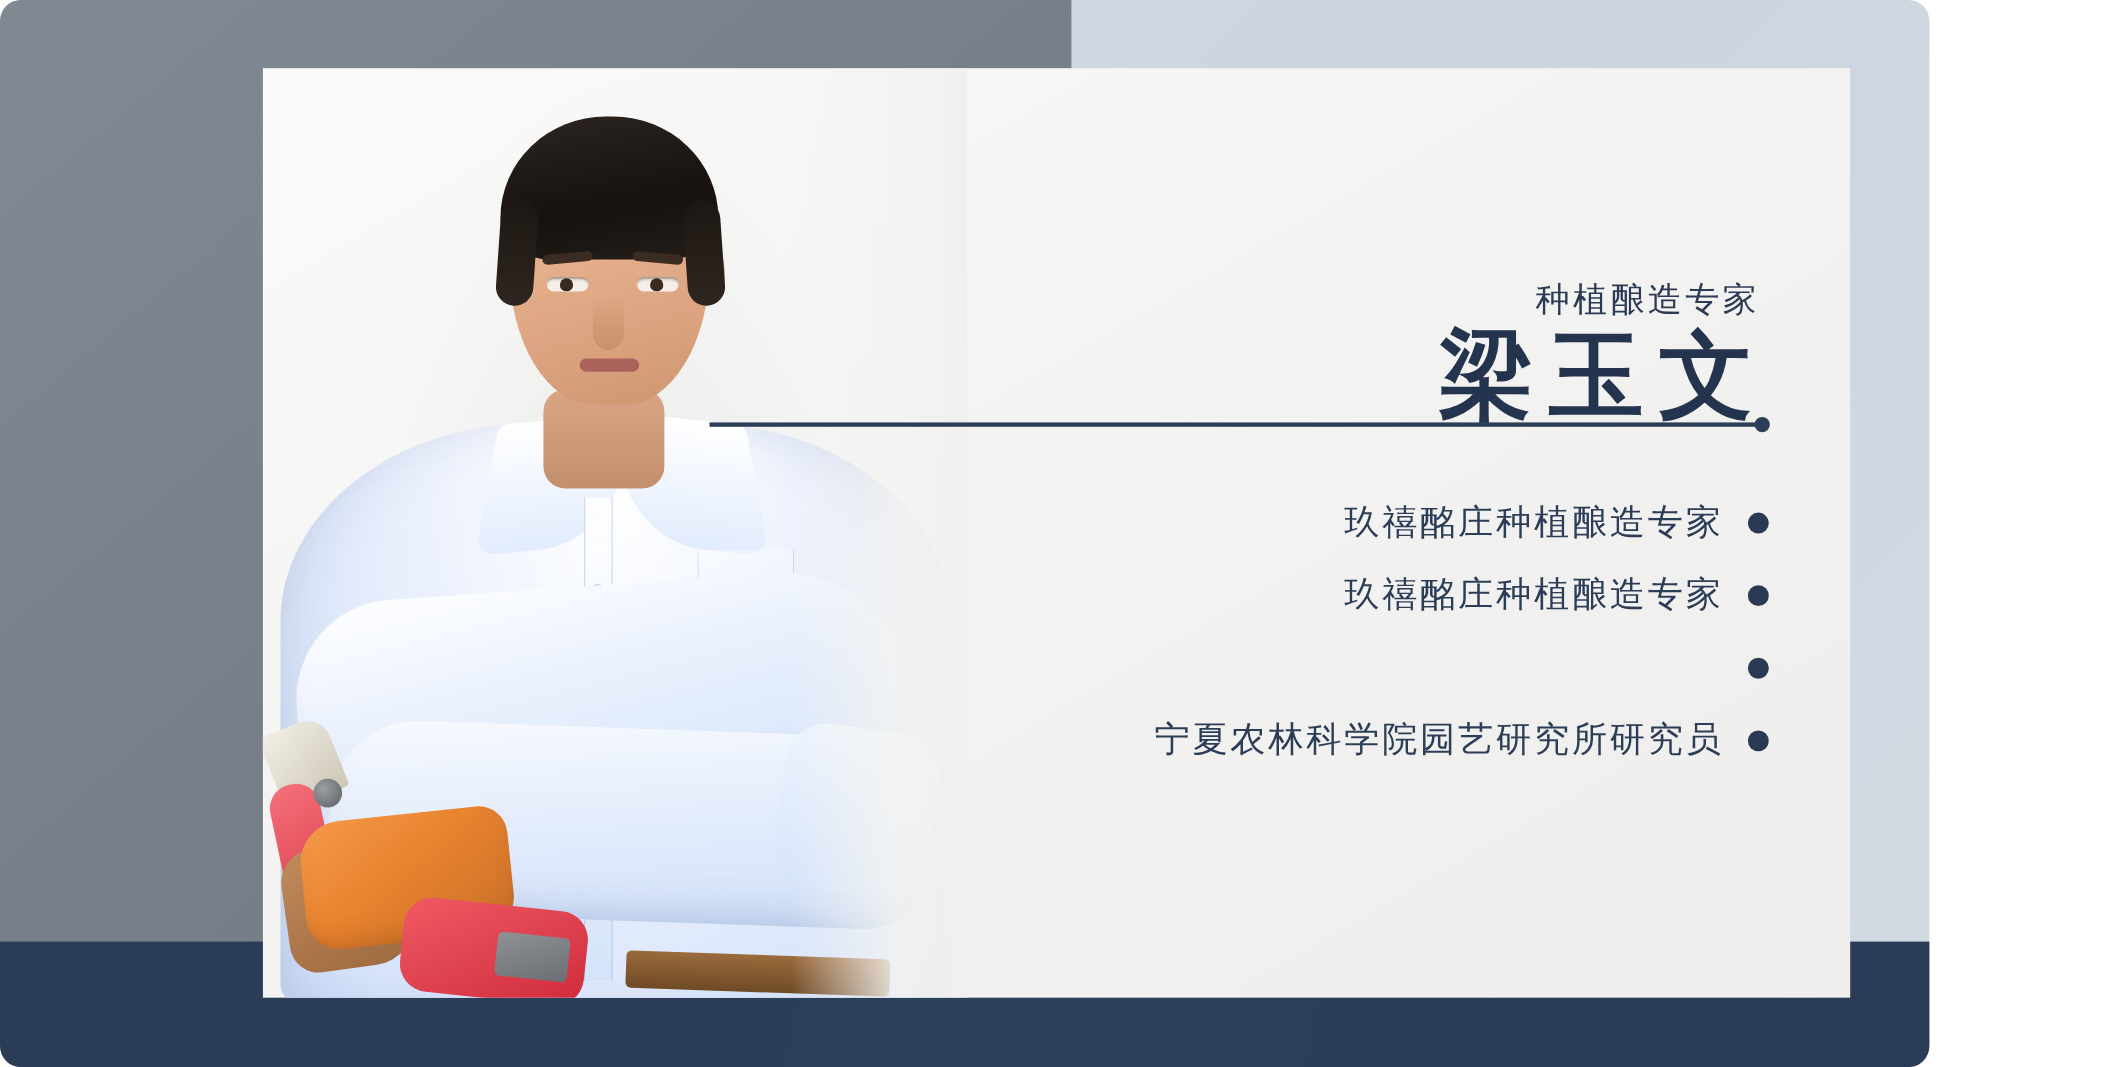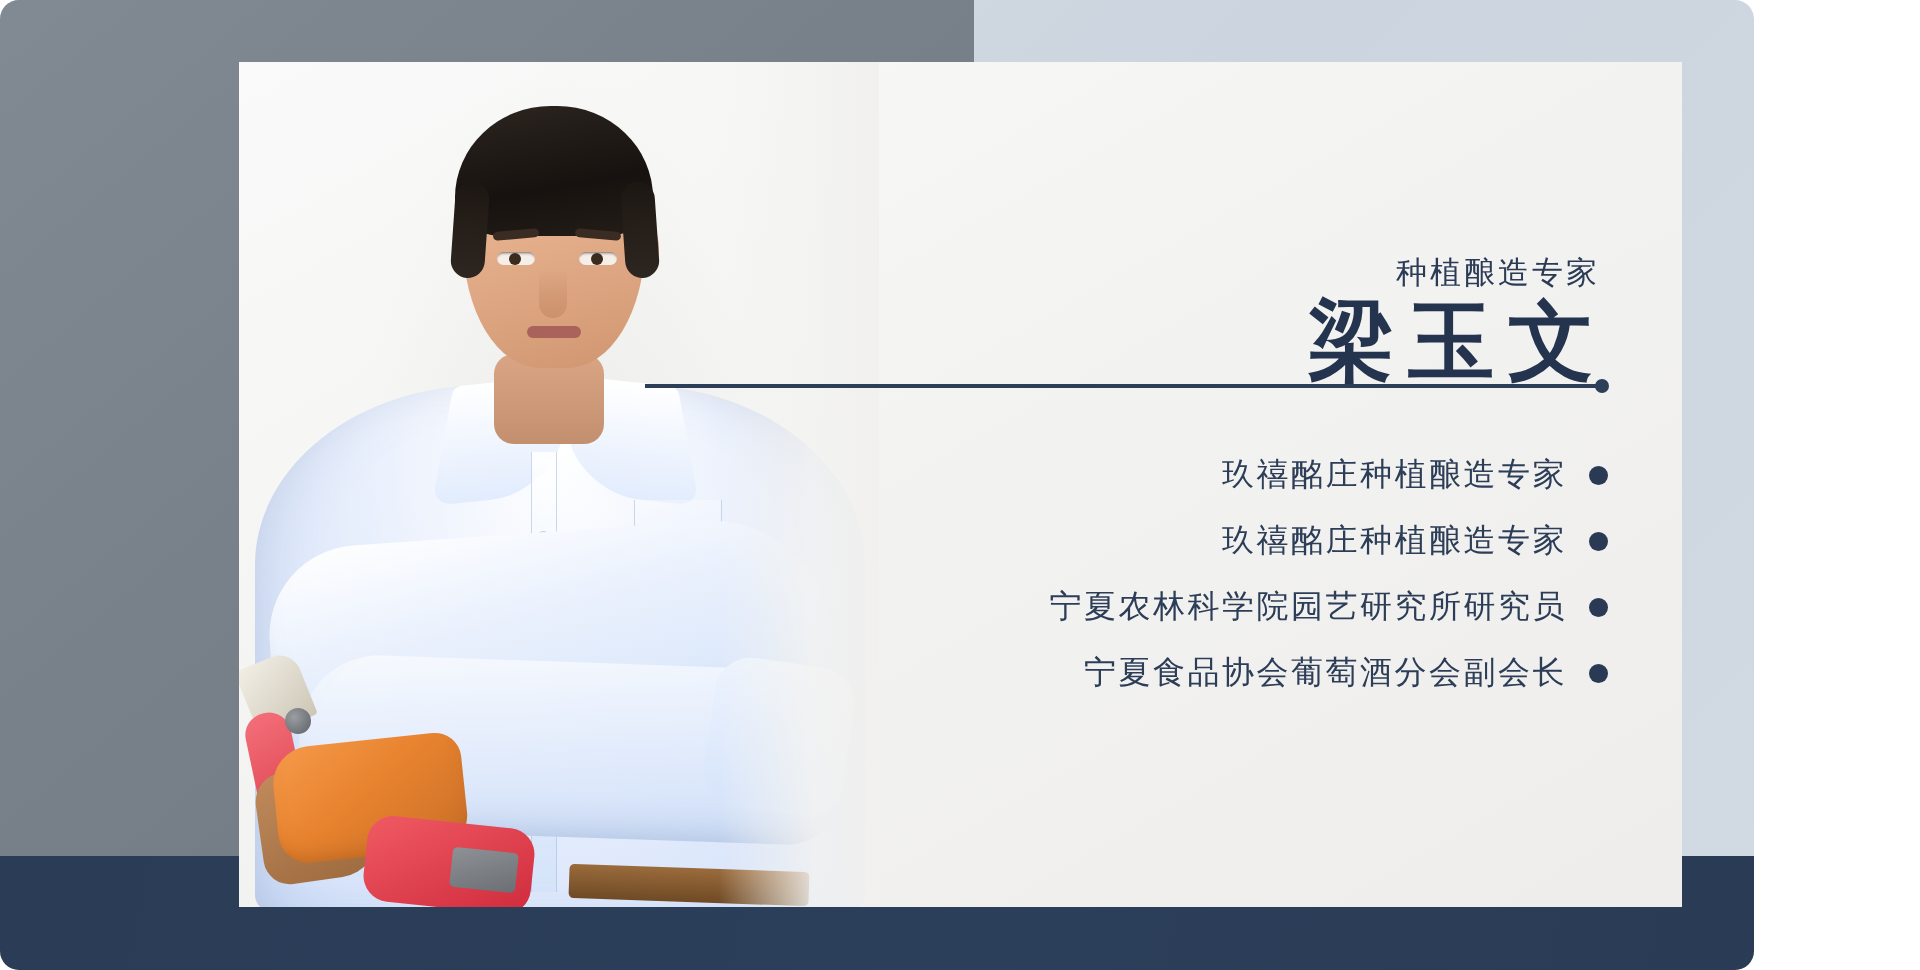--- a/index.html
+++ b/index.html
@@ -421,23 +421,22 @@
     <ul class="cred-list">
       <li class="cred-item">
         <span class="cred-text">玖禧酩庄种植酿造专家</span>
         <span class="cred-bullet"></span>
       </li>
       <li class="cred-item">
         <span class="cred-text">玖禧酩庄种植酿造专家</span>
         <span class="cred-bullet"></span>
       </li>
       <li class="cred-item">
+        <span class="cred-bullet"></span>
+      </li>
+      <li class="cred-item">
         <span class="cred-text">宁夏农林科学院园艺研究所研究员</span>
         <span class="cred-bullet"></span>
       </li>
-      <li class="cred-item">
-        <span class="cred-text">宁夏食品协会葡萄酒分会副会长</span>
-        <span class="cred-bullet"></span>
-      </li>
     </ul>
 
   </div>
 </div>
 
 </body></html>

